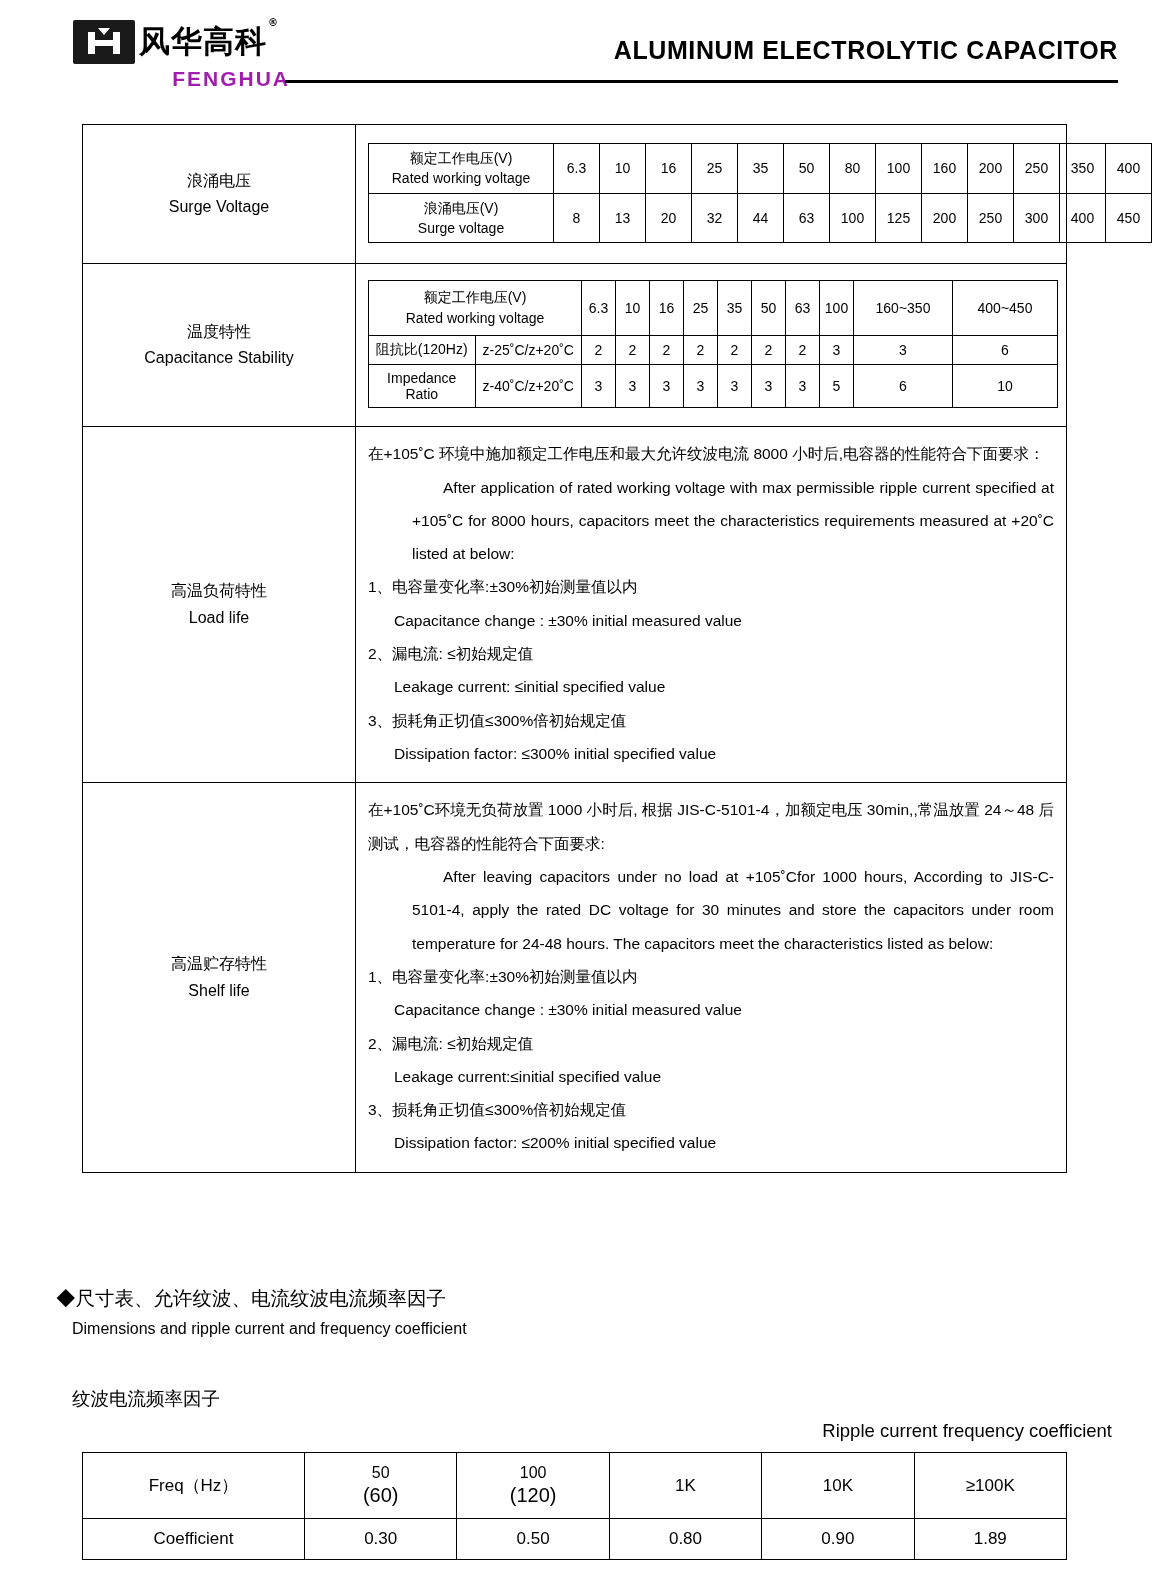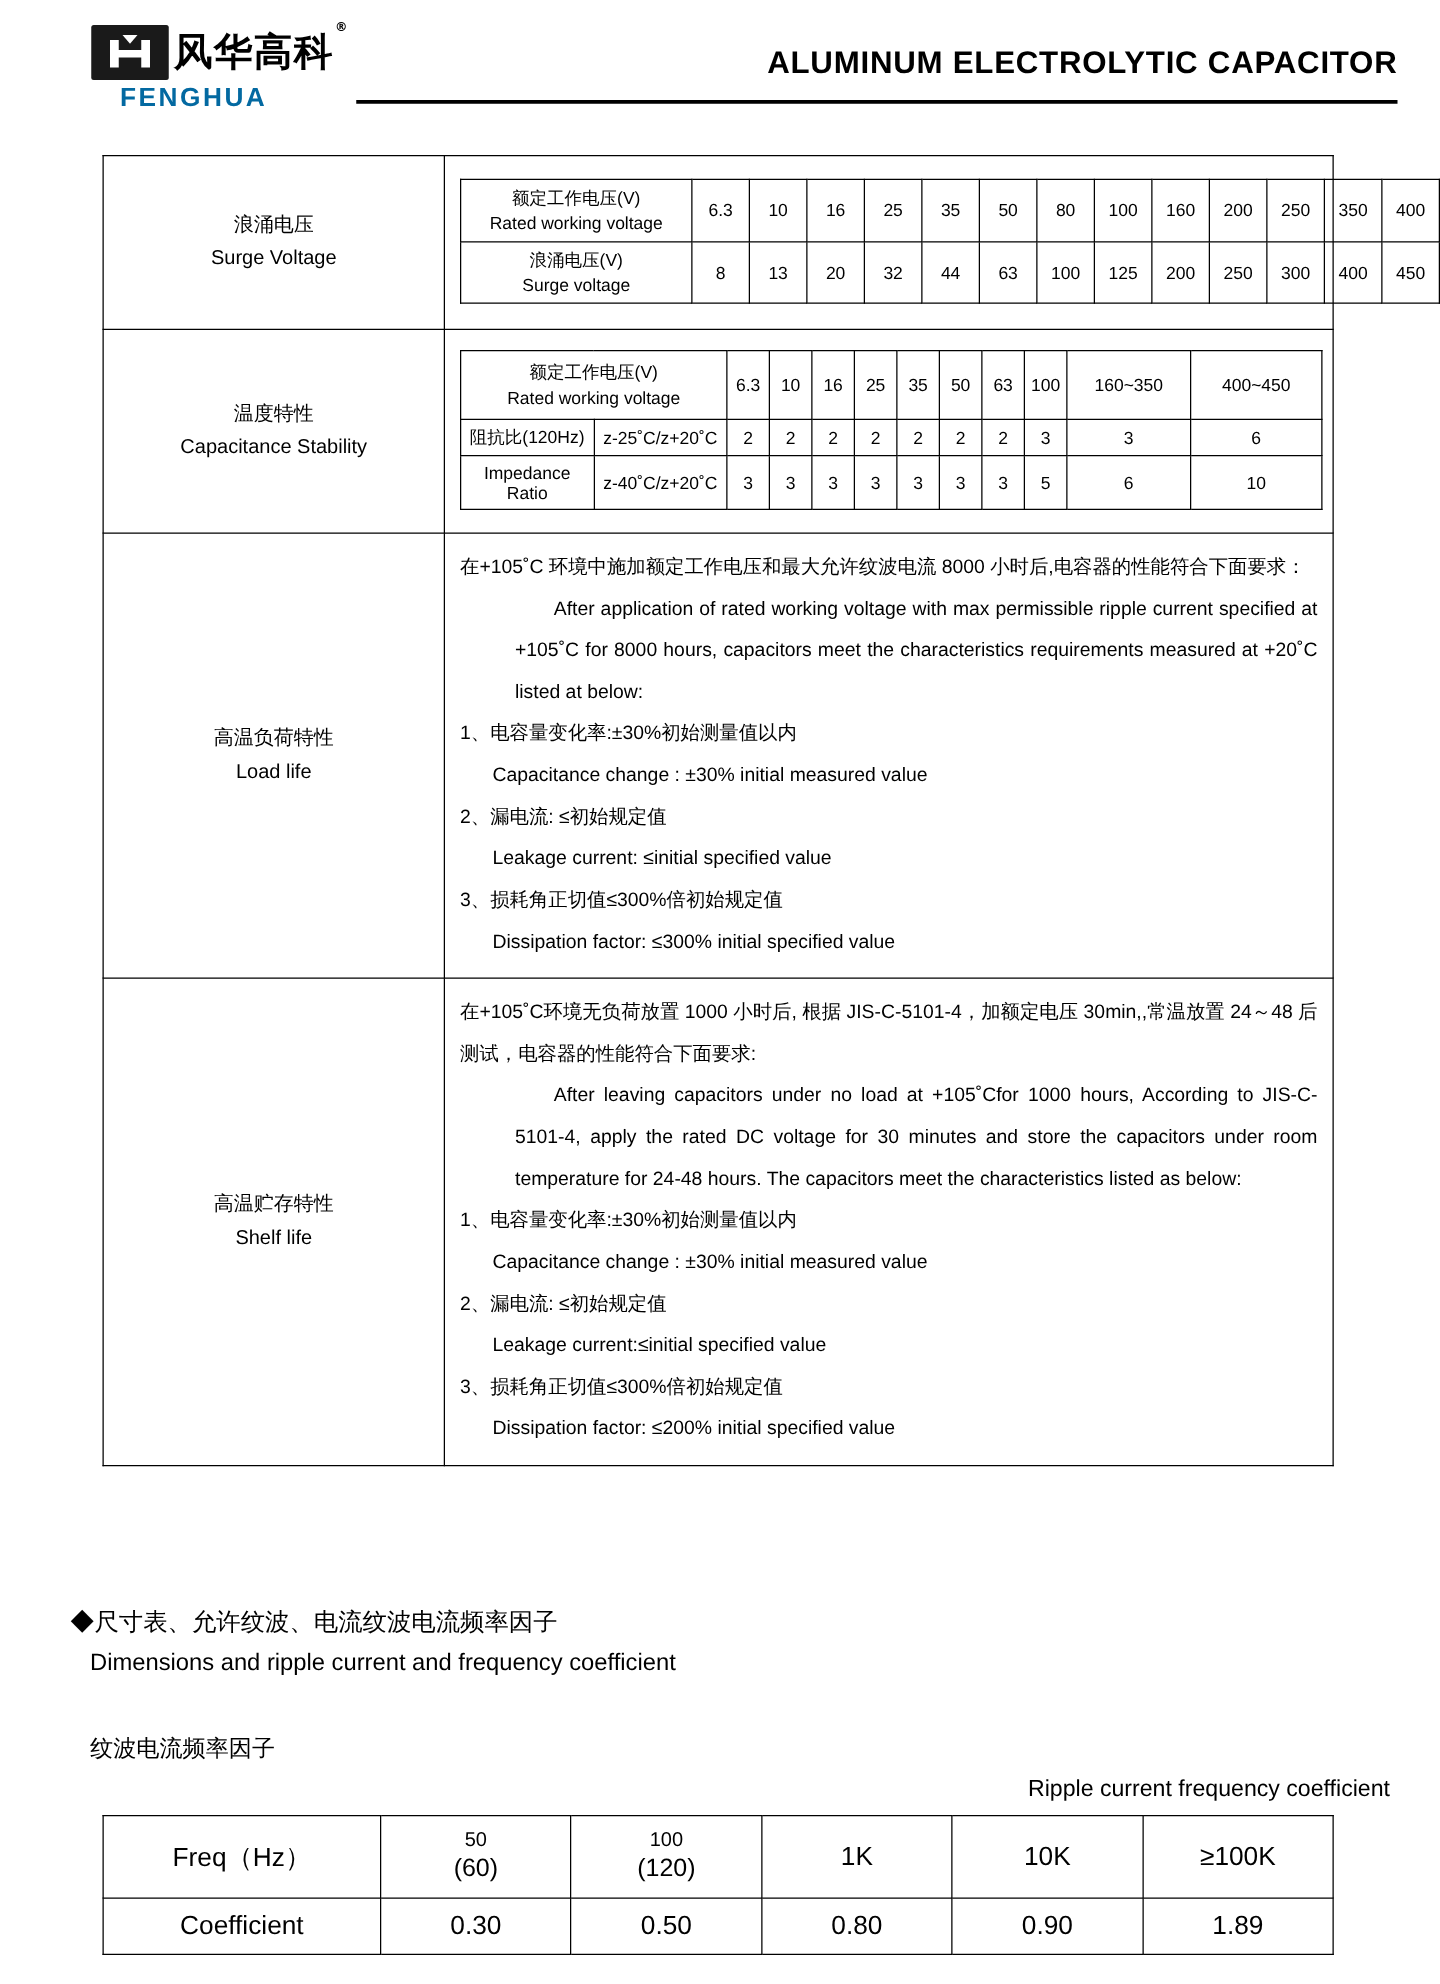--- a/index.html
+++ b/index.html
@@ -65,23 +65,23 @@
     vertical-align: super;
     position: absolute;
     top: -4px;
     right: -12px;
   }
   .logo-en {
     margin-top: 3px;
     font-size: 21px;
     font-weight: bold;
     letter-spacing: 2px;
-    color: #0369a1;
+    color: #a21caf;
     width: 100%;
-    text-align: left;
+    text-align: right;
     padding-left: 46px;
     box-sizing: border-box;
   }
   .header-title {
     position: absolute;
     right: 0;
     top: 22px;
     font-size: 25px;
     font-weight: bold;
     letter-spacing: 0.6px;
@@ -190,21 +190,21 @@
     position: absolute;
     left: 56px;
     top: 1282px;
     width: 1040px;
   }
   .sec-head .l1 {
     font-size: 19.5px;
     line-height: 1.7;
   }
   .sec-head .l2 {
-    font-size: 19px;
+    font-size: 16px;
     line-height: 1.7;
     padding-left: 16px;
   }
   .sub-head {
     position: absolute;
     left: 72px;
     top: 1383px;
     width: 1040px;
   }
   .sub-head .l1 { font-size: 18.5px; line-height: 1.75; }
@@ -215,21 +215,21 @@
     position: absolute;
     left: 82px;
     top: 1452px;
     width: 985px;
     border-collapse: collapse;
     table-layout: fixed;
   }
   .freq-table td {
     border: 1px solid #000;
     text-align: center;
-    font-size: 21px;
+    font-size: 17px;
     padding: 10px 4px;
   }
   .freq-table td.c0 { width: 213px; }
   .freq-table .two { line-height: 1.25; font-size: 16px; }
   .freq-table .two small { display: block; font-size: 20px; }
 </style>
 </head>
 <body>
 
 <div class="page">

